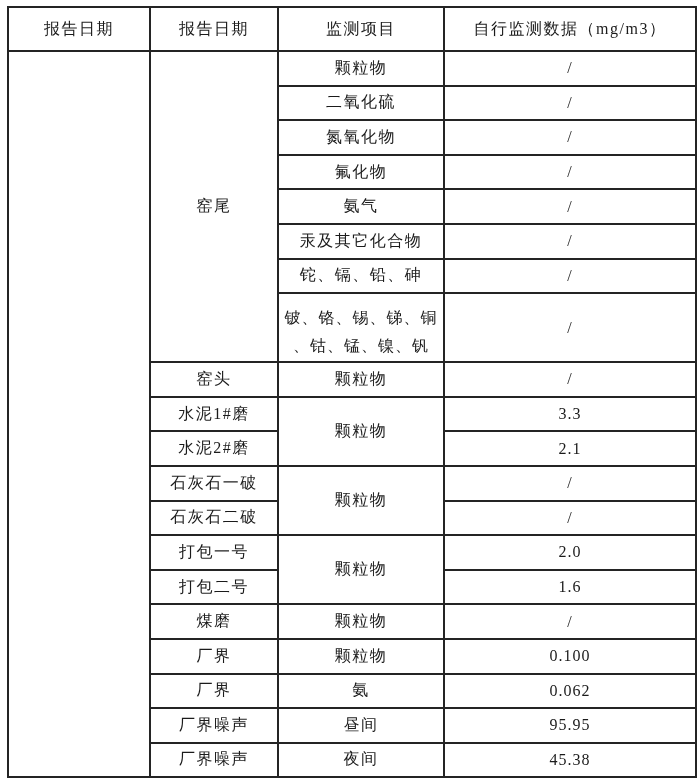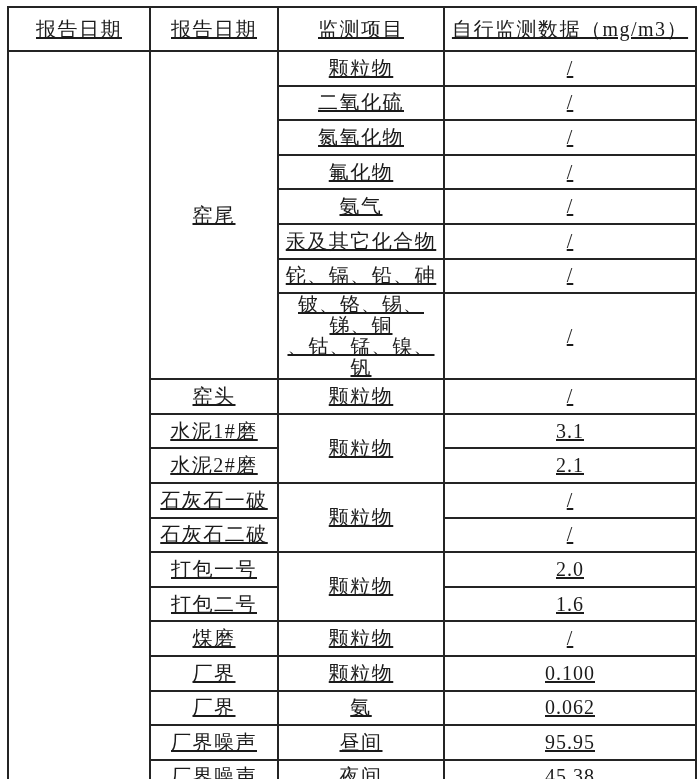--- a/index.html
+++ b/index.html
@@ -21,31 +21,30 @@
     left: 7px; top: 6px;
     width: 688px;
     border-collapse: collapse;
     table-layout: fixed;
   }
   th, td {
     border: 2px solid #242424;
     font-weight: normal;
     text-align: center;
     vertical-align: middle;
-    font-size: 20px;
+    font-size: 16px;
     letter-spacing: 1.5px;
     padding: 0 2px;
     overflow: hidden;
-    text-decoration: underline;
   }
   thead tr { height: 44px; }
   tbody tr { height: 34.6px; }
   tbody tr.tall { height: 69px; }
   td.value { letter-spacing: 1px; }
-  .two-line span { display: block; line-height: 21px; letter-spacing: 1px; }
+  .two-line span { display: block; line-height: 21px; letter-spacing: 1px; margin-top: 7px; }
 </style>
 </head>
 <body>
 
 <div class="page">
   <table class="report">
     <colgroup>
       <col style="width:142px">
       <col style="width:128px">
       <col style="width:166px">
@@ -98,21 +97,21 @@
         <td class="value">/</td>
       </tr>
       <tr>
         <td>窑头</td>
         <td>颗粒物</td>
         <td class="value">/</td>
       </tr>
       <tr>
         <td>水泥1#磨</td>
         <td rowspan="2">颗粒物</td>
-        <td class="value">3.1</td>
+        <td class="value">3.3</td>
       </tr>
       <tr>
         <td>水泥2#磨</td>
         <td class="value">2.1</td>
       </tr>
       <tr>
         <td>石灰石一破</td>
         <td rowspan="2">颗粒物</td>
         <td class="value">/</td>
       </tr>

